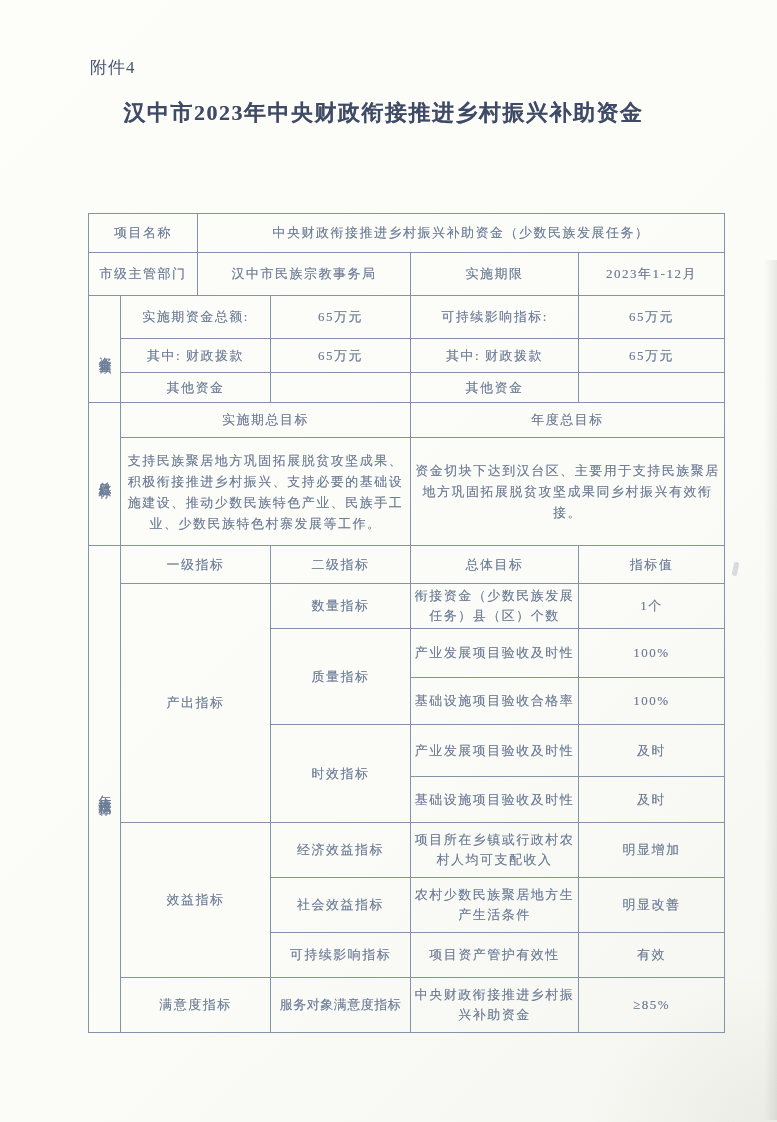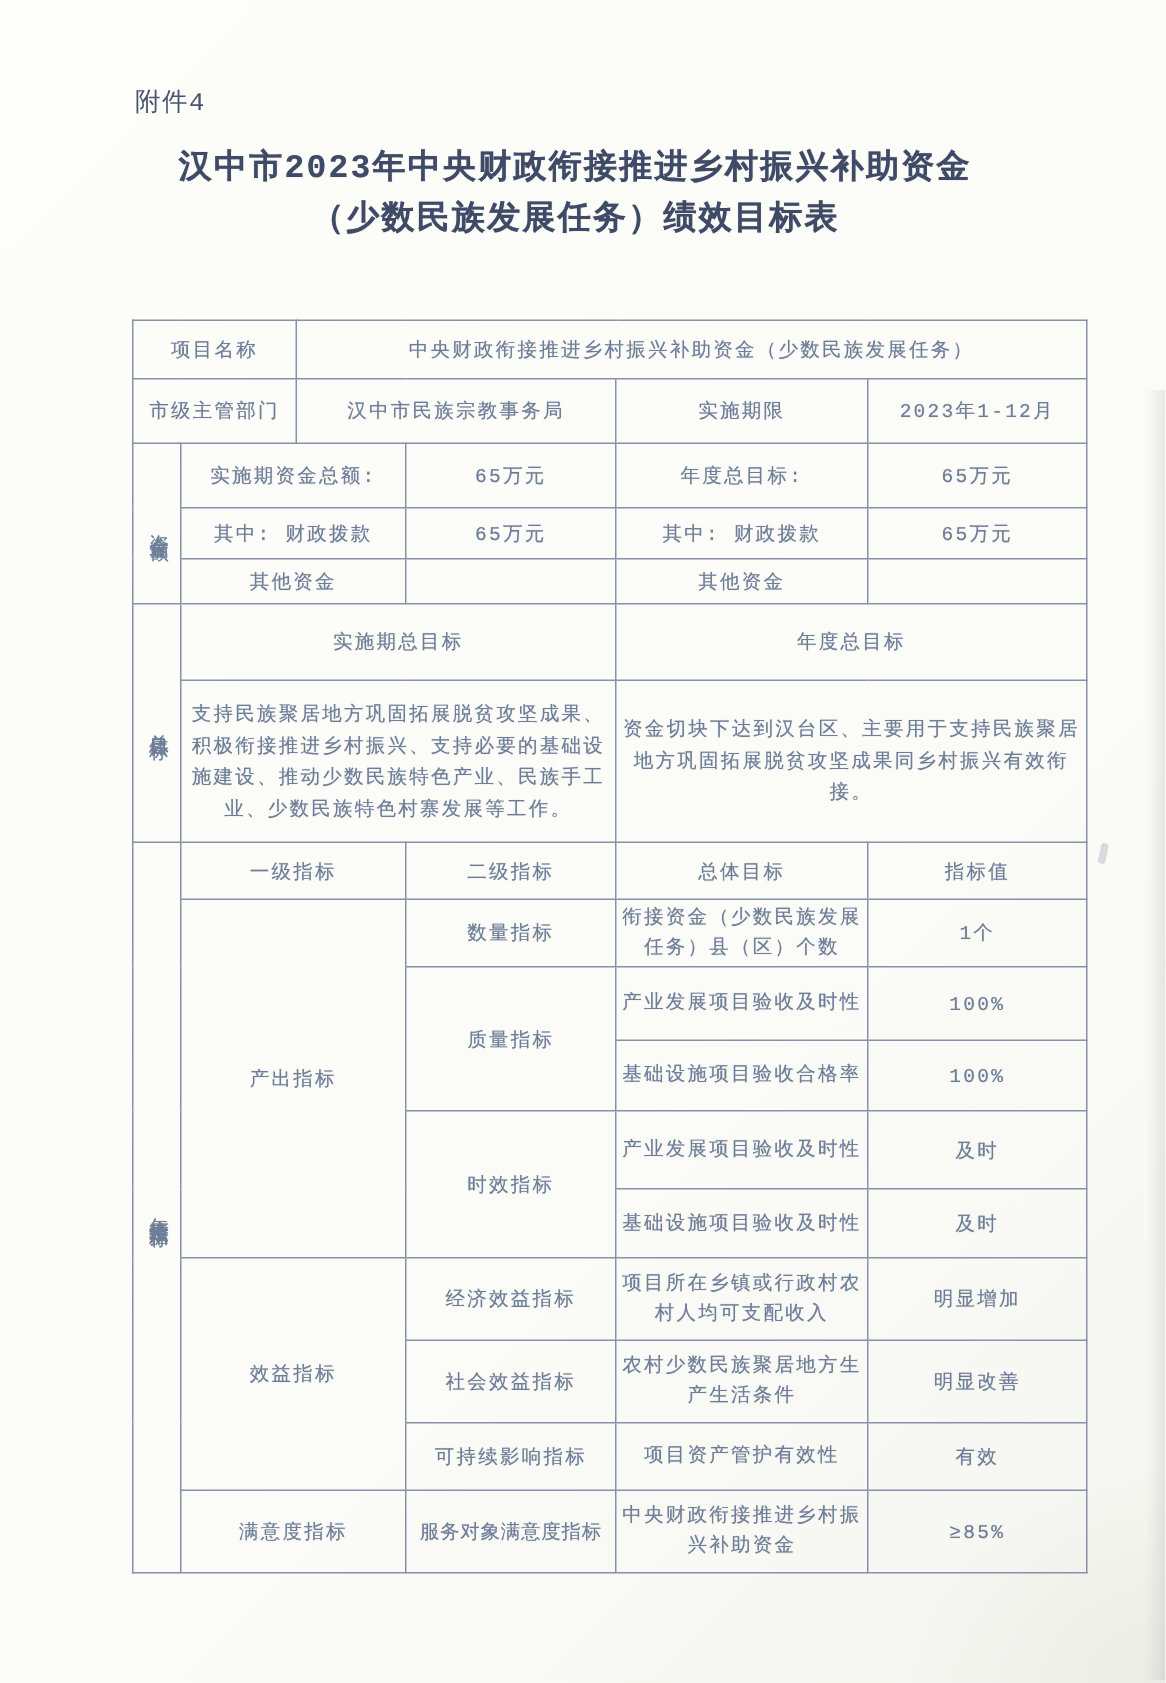--- a/index.html
+++ b/index.html
@@ -1,20 +1,20 @@
 <!DOCTYPE html>
 <html><head>
 <meta charset="utf-8">
 <style>
   html,body { margin:0; padding:0; }
   body { width:777px; height:1122px; background:#ffffff; }
   .page {
     position:relative; width:777px; height:1122px; overflow:hidden;
     background:linear-gradient(135deg,#fdfdfa 0%, #fbfbf7 60%, #f6f6f1 100%);
-    font-family:Liberation Mono, monospace;
+    font-family:Liberation Serif, serif;
   }
   .attachment {
     position:absolute; left:90px; top:56px;
     font-size:17px; color:#4a5470; letter-spacing:1px;
   }
   .title {
     position:absolute; left:0; right:10px; top:96px; text-align:center;
     color:#3f4a66; font-weight:bold; font-size:22px; line-height:34px;
     letter-spacing:1.5px;
   }
@@ -58,21 +58,20 @@
 </style>
 </head>
 <body>
 
 <div class="page">
 
   <div class="attachment">附件4</div>
 
   <div class="title">
     <div>汉中市2023年中央财政衔接推进乡村振兴补助资金</div>
-    <div>（少数民族发展任务）绩效目标表</div>
   </div>
 
   <table class="doc">
     <colgroup>
       <col style="width:32px">
         <col style="width:77px">
         <col style="width:73px">
       <col style="width:140px">
         <col style="width:168px">
         <col style="width:146px">
@@ -85,36 +84,36 @@
       <tr style="height:43px">
         <td colspan="2" class="lbl">市级主管部门</td>
         <td colspan="2">汉中市民族宗教事务局</td>
         <td class="lbl">实施期限</td>
         <td>2023年1-12月</td>
       </tr>
       <tr style="height:43px">
         <td rowspan="3" class="vert">资金金额</td>
         <td colspan="2" class="lbl">实施期资金总额:</td>
         <td>65万元</td>
-        <td class="lbl">年度总目标:</td>
+        <td class="lbl">可持续影响指标:</td>
         <td>65万元</td>
       </tr>
       <tr style="height:34px">
         <td colspan="2" class="lbl">其中: 财政拨款</td>
         <td>65万元</td>
         <td class="lbl">其中: 财政拨款</td>
         <td>65万元</td>
       </tr>
       <tr style="height:30px">
         <td colspan="2" class="lbl">其他资金</td>
         <td></td>
         <td class="lbl">其他资金</td>
         <td></td>
       </tr>
-      <tr style="height:51px">
+      <tr style="height:35px">
         <td rowspan="2" class="vert">总体目标</td>
         <td colspan="3" class="lbl">实施期总目标</td>
         <td colspan="2" class="lbl">年度总目标</td>
       </tr>
       <tr style="height:108px">
         <td colspan="3" class="goal">支持民族聚居地方巩固拓展脱贫攻坚成果、积极衔接推进乡村振兴、支持必要的基础设施建设、推动少数民族特色产业、民族手工业、少数民族特色村寨发展等工作。</td>
         <td colspan="2" class="goal">资金切块下达到汉台区、主要用于支持民族聚居地方巩固拓展脱贫攻坚成果同乡村振兴有效衔接。</td>
       </tr>
       <tr style="height:38px">
         <td rowspan="10" class="vert">年度绩效指标</td>

